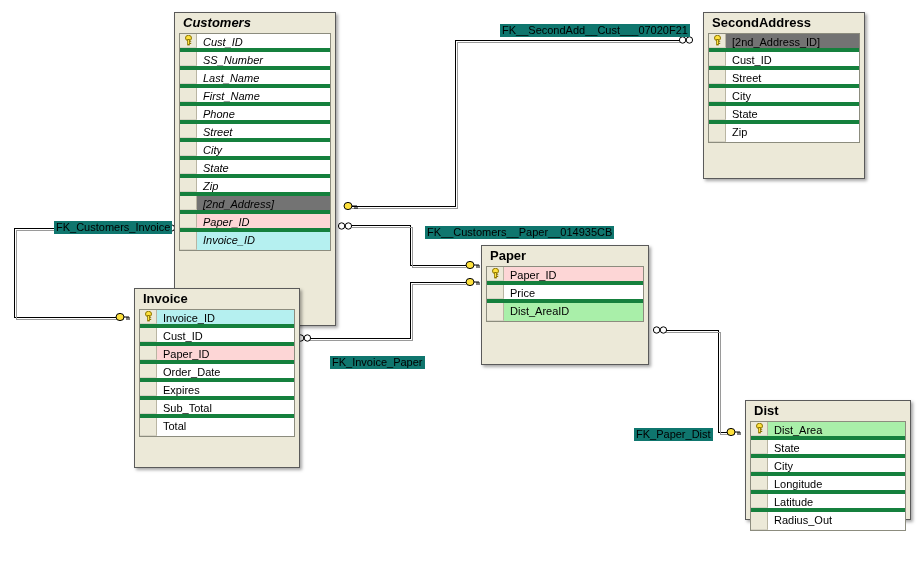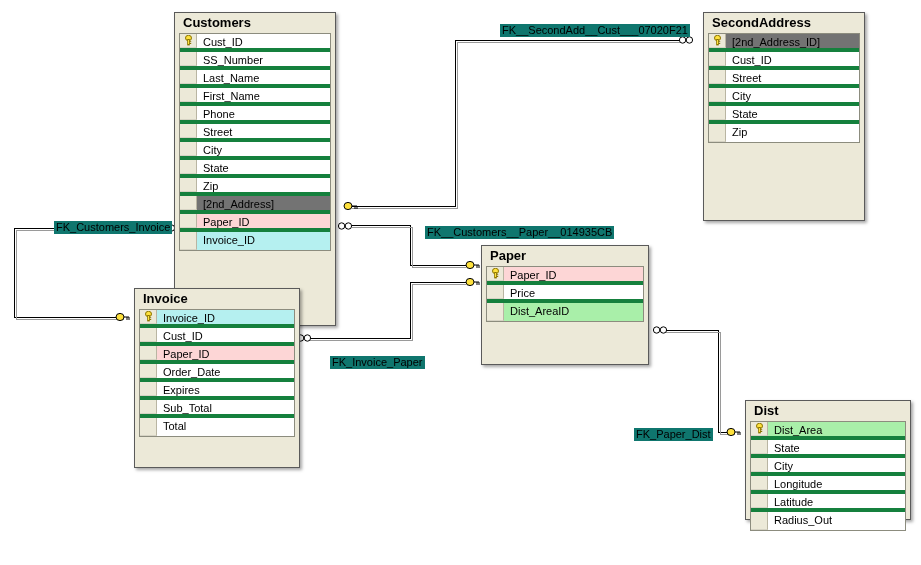--- a/index.html
+++ b/index.html
@@ -188,21 +188,21 @@
   <div class="conn-label" style="left:500px; top:24px;">FK__SecondAdd__Cust___07020F21</div>
 
   <div class="conn-label" style="left:425px; top:226px;">FK__Customers__Paper__014935CB</div>
 
   <div class="conn-label" style="left:54px; top:221px;">FK_Customers_Invoice</div>
 
   <div class="conn-label" style="left:330px; top:356px;">FK_Invoice_Paper</div>
 
   <div class="conn-label" style="left:634px; top:428px;">FK_Paper_Dist</div>
 
-  <div class="table-box" style="left:174px; top:12px; width:162px; height:314px;">
+  <div class="table-box" style="left:174px; top:12px; width:162px; height:314px;font-style:italic;">
     <div class="table-title">Customers</div>
     <div class="grid">
       <div class="rows">
           <div class="row">
             <div class="gutter">
               <svg class="key-icon" width="9" height="11" viewBox="0 0 9 11">
                 <ellipse cx="4.5" cy="3" rx="3" ry="2.7" fill="#ffe23d" stroke="#8a7400" stroke-width="1"></ellipse>
                 <rect x="3.6" y="4.5" width="1.8" height="5.5" fill="#ffe23d" stroke="#8a7400" stroke-width="0.8"></rect>
                 <rect x="5.2" y="6.2" width="2" height="1" fill="#8a7400"></rect>
                 <rect x="5.2" y="8.0" width="2" height="1" fill="#8a7400"></rect>
@@ -255,21 +255,21 @@
             <div class="cell c-cyan">Invoice_ID</div>
           </div>
         </div>
       <div class="row filler">
         <div class="gutter"></div>
         <div class="cell c-white"></div>
       </div>
     </div>
   </div>
 
-  <div class="table-box" style="left:703px; top:12px; width:162px; height:209px;">
+  <div class="table-box" style="left:703px; top:12px; width:162px; height:167px;">
     <div class="table-title">SecondAddress</div>
     <div class="grid">
       <div class="rows">
           <div class="row">
             <div class="gutter">
               <svg class="key-icon" width="9" height="11" viewBox="0 0 9 11">
                 <ellipse cx="4.5" cy="3" rx="3" ry="2.7" fill="#ffe23d" stroke="#8a7400" stroke-width="1"></ellipse>
                 <rect x="3.6" y="4.5" width="1.8" height="5.5" fill="#ffe23d" stroke="#8a7400" stroke-width="0.8"></rect>
                 <rect x="5.2" y="6.2" width="2" height="1" fill="#8a7400"></rect>
                 <rect x="5.2" y="8.0" width="2" height="1" fill="#8a7400"></rect>

